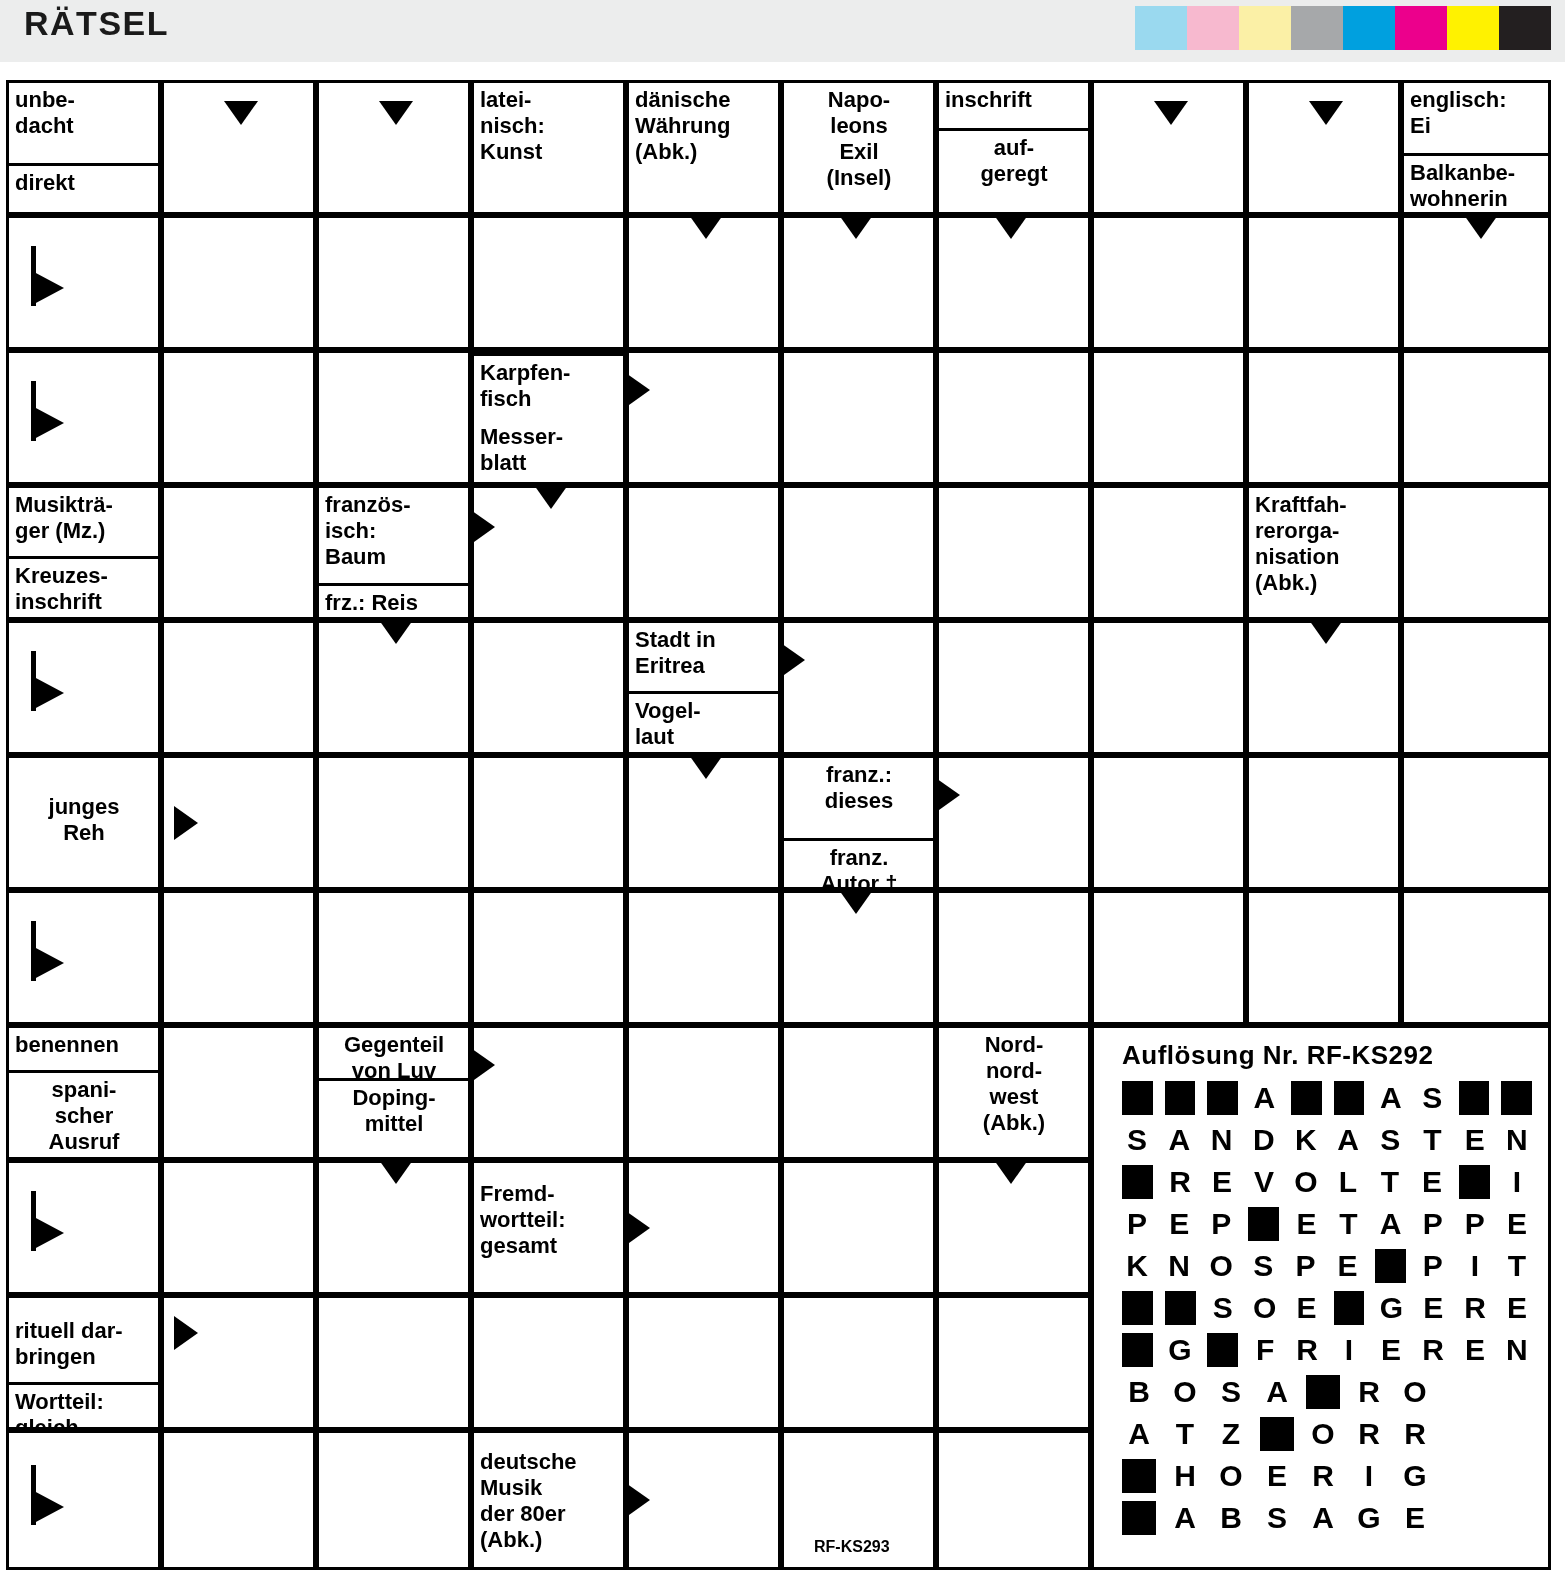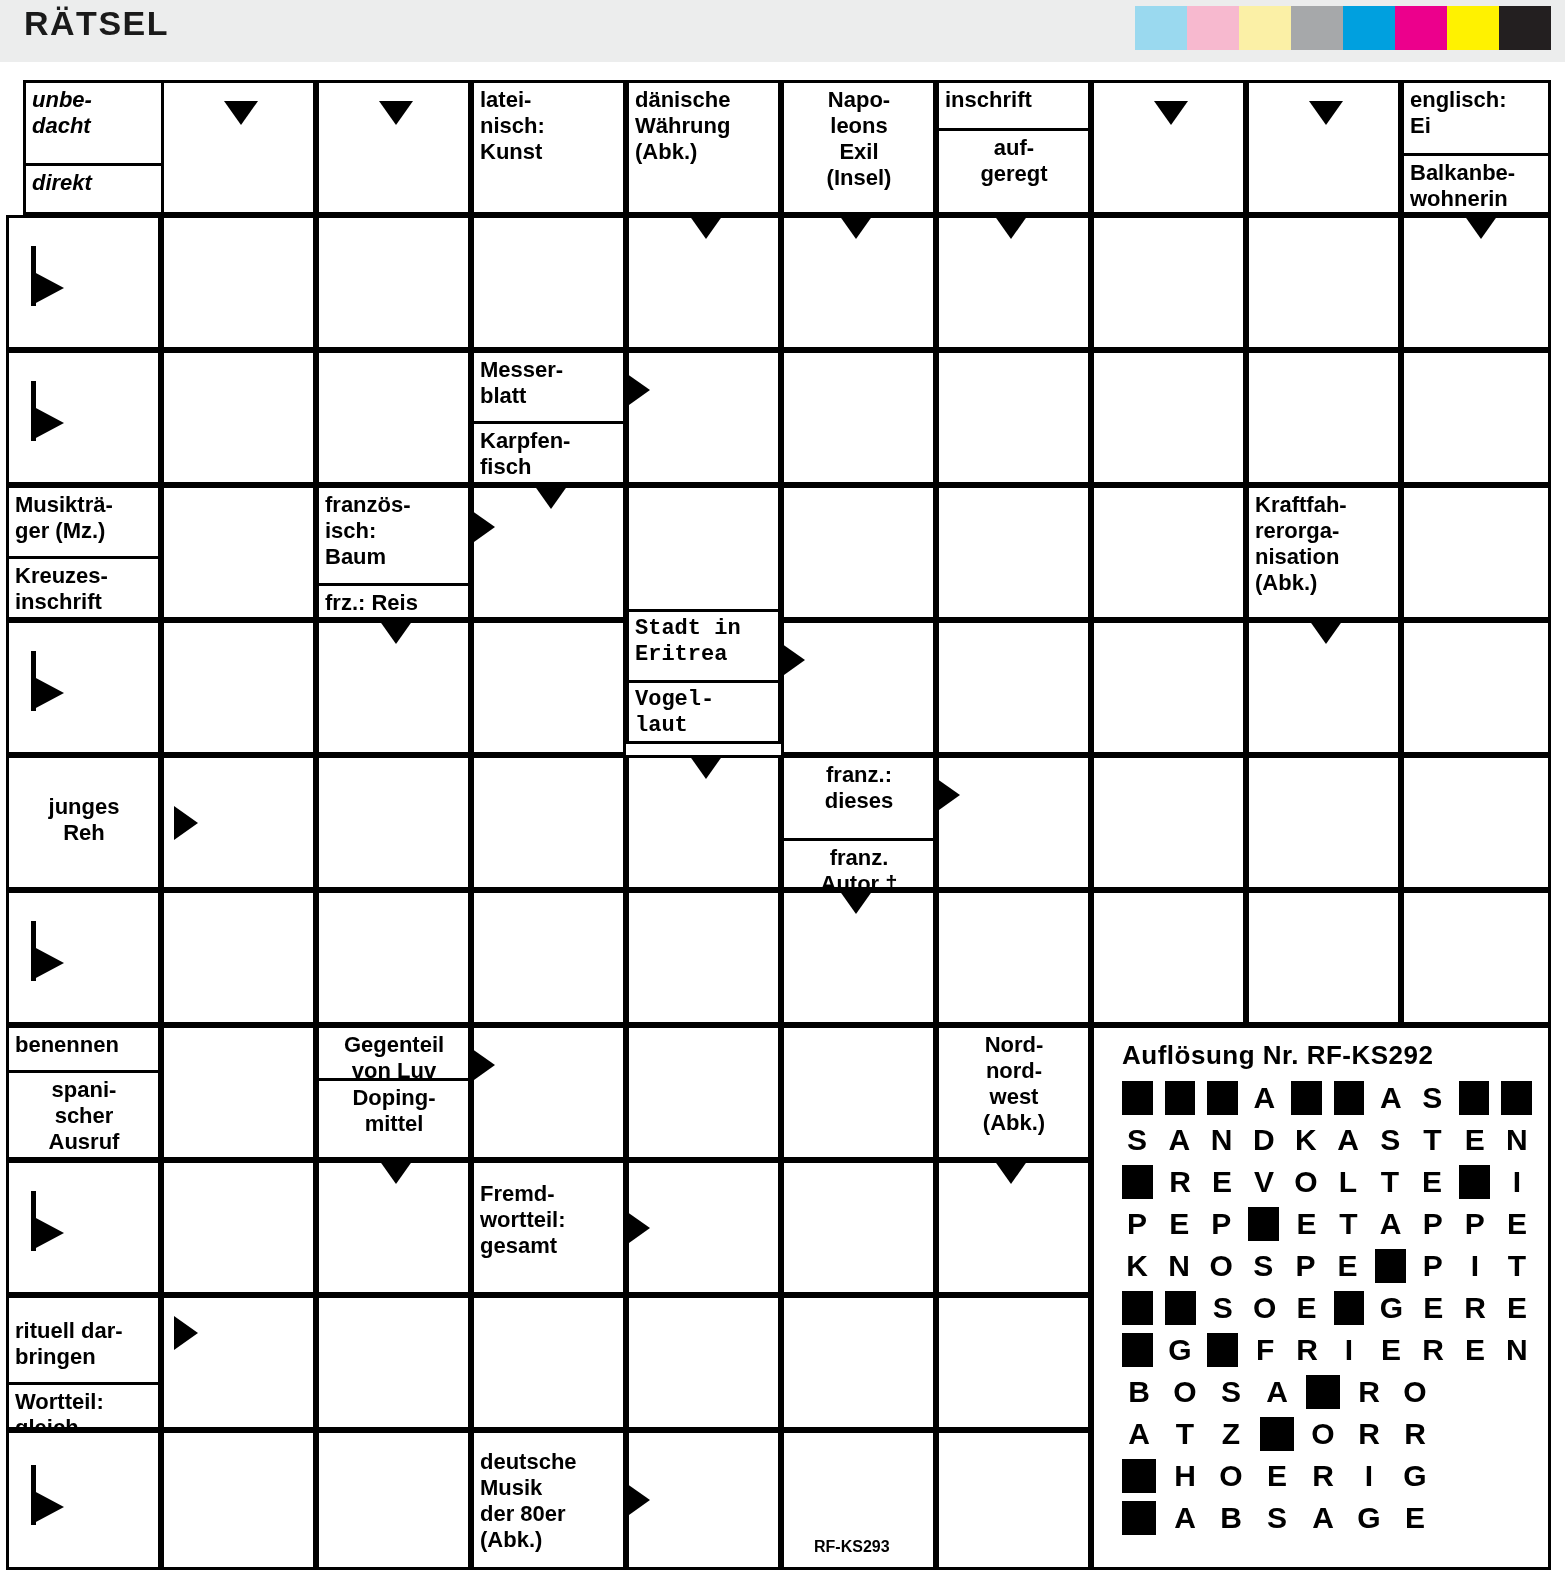--- a/index.html
+++ b/index.html
@@ -178,21 +178,21 @@
     <div class="swatch" style="background: rgb(166, 168, 170);"></div>
     <div class="swatch" style="background: rgb(0, 160, 223);"></div>
     <div class="swatch" style="background: rgb(236, 0, 140);"></div>
     <div class="swatch" style="background: rgb(255, 242, 0);"></div>
     <div class="swatch" style="background: rgb(35, 31, 32);"></div>
   </div>
 </div>
 
 <div class="grid-wrap">
 
-  <div class="clue two" style="left:17px;   top:0px;   width:155px; height:135px;font-style:italic;">
+  <div class="clue two" style="left:0px;   top:0px;   width:155px; height:135px;">
     <div class="part" style="height:80px;">unbe-<br>dacht</div>
     <div class="part sep" style="height:67px;">direkt</div>
   </div>
   <div class="cell" style="left:155px; top:0px; width:155px; height:135px;">
     <div class="arrow-down" style="left:60px; top:18px;"></div>
   </div>
   <div class="cell" style="left:310px; top:0px; width:155px; height:135px;">
     <div class="arrow-down" style="left:60px; top:18px;"></div>
   </div>
   <div class="clue" style="left:465px; top:0px; width:155px; height:135px;">latei-<br>nisch:<br>Kunst</div>
@@ -239,22 +239,22 @@
 
   <div class="cell" style="left:0px; top:270px; width:155px; height:135px;">
     <div class="flag" style="left:22px; top:28px;">
         <div class="stem"></div>
         <div class="head"></div>
       </div>
   </div>
   <div class="cell" style="left:155px; top:270px; width:155px; height:135px;"></div>
   <div class="cell" style="left:310px; top:270px; width:155px; height:135px;"></div>
   <div class="clue two" style="left:465px; top:270px; width:155px; height:135px;">
+    <div class="part sep" style="height:67px;">Karpfen-<br>fisch</div>
     <div class="part" style="height:68px;">Messer-<br>blatt</div>
-    <div class="part sep" style="height:67px;">Karpfen-<br>fisch</div>
   </div>
   <div class="cell" style="left:620px; top:270px; width:155px; height:135px;">
     <div class="arrow-right" style="left:-3px; top:20px;"></div>
   </div>
   <div class="cell" style="left:775px; top:270px; width:155px; height:135px;"></div>
   <div class="cell" style="left:930px; top:270px; width:155px; height:135px;"></div>
   <div class="cell" style="left:1085px; top:270px; width:155px; height:135px;"></div>
   <div class="cell" style="left:1240px; top:270px; width:155px; height:135px;"></div>
   <div class="cell" style="left:1395px; top:270px; width:150px; height:135px;"></div>
 
@@ -282,21 +282,21 @@
     <div class="flag" style="left:22px; top:28px;">
         <div class="stem"></div>
         <div class="head"></div>
       </div>
   </div>
   <div class="cell" style="left:155px; top:540px; width:155px; height:135px;"></div>
   <div class="cell" style="left:310px; top:540px; width:155px; height:135px;">
     <div class="arrow-down" style="left:60px; top:-3px;"></div>
   </div>
   <div class="cell" style="left:465px; top:540px; width:155px; height:135px;"></div>
-  <div class="clue two" style="left:620px; top:529px; width:155px; height:135px;font-family:Liberation Mono, monospace;">
+  <div class="clue two" style="left:620px; top:540px; width:155px; height:135px;">
     <div class="part" style="height:68px;">Stadt in<br>Eritrea</div>
     <div class="part sep center" style="height:67px;">Vogel-<br>laut</div>
   </div>
   <div class="cell" style="left:775px; top:540px; width:155px; height:135px;">
     <div class="arrow-right" style="left:-3px; top:20px;"></div>
   </div>
   <div class="cell" style="left:930px; top:540px; width:155px; height:135px;"></div>
   <div class="cell" style="left:1085px; top:540px; width:155px; height:135px;"></div>
   <div class="cell" style="left:1240px; top:540px; width:155px; height:135px;">
     <div class="arrow-down" style="left:60px; top:-3px;"></div>

